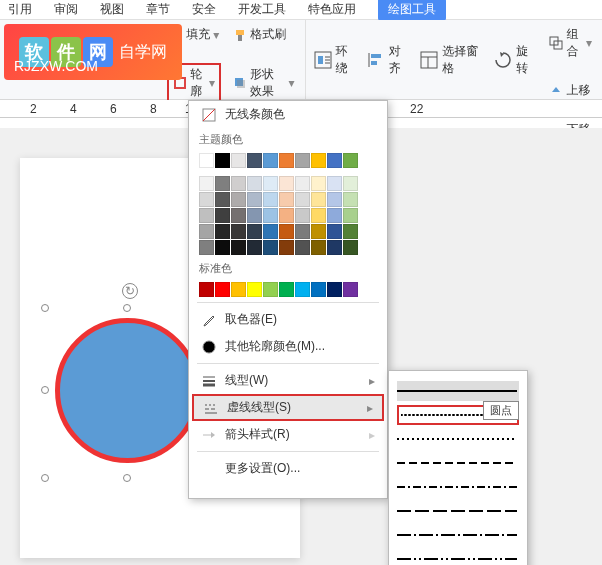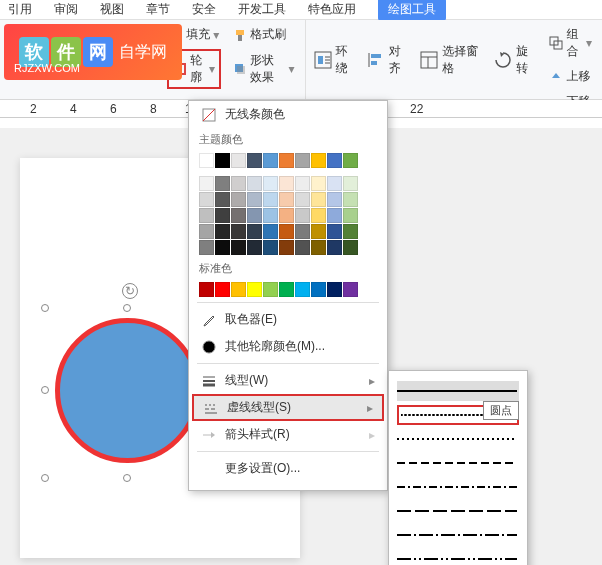--- a/index.html
+++ b/index.html
@@ -5,35 +5,35 @@
 *{box-sizing:border-box;margin:0;padding:0;font-family:"Microsoft YaHei",sans-serif;font-size:12px;color:#333}
 body{width:602px;height:565px;background:#fff;position:relative;overflow:hidden}
 .menubar{height:20px;display:flex;align-items:center;padding-left:8px;gap:22px;border-bottom:1px solid #e0e0e0}
 .menubar span{cursor:pointer}
 .tab-active{background:#4a8bf5;color:#fff;padding:3px 10px;border-radius:3px}
 .toolbar{height:80px;background:#f7f8fa;border-bottom:1px solid #d8d8d8;position:relative;display:flex}
 .logo{position:absolute;left:4px;top:4px;width:178px;height:56px;background:linear-gradient(135deg,#ff4444,#ff7733);border-radius:4px;display:flex;align-items:center;justify-content:center;gap:2px;z-index:5}
 .logo .icn{width:30px;height:30px;border-radius:4px;display:flex;align-items:center;justify-content:center;font-size:18px;color:#fff;font-weight:bold}
 .logo .i1{background:#5bc0de}.logo .i2{background:#8bc34a}.logo .i3{background:#4a8bf5}
 .logo .txt{color:#fff;font-size:16px;font-weight:normal;margin-left:4px}
-.logo .sub{position:absolute;bottom:6px;left:10px;font-size:11px;color:#fff}
-.tb-group{display:flex;flex-direction:column;padding:4px 8px;gap:4px;border-right:1px solid #e0e0e0}
+.logo .sub{position:absolute;bottom:6px;left:10px;font-size:14px;color:#fff}
+.tb-group{display:flex;flex-direction:column;padding:4px 8px;gap:18px;border-right:1px solid #e0e0e0}
 .tb-row{display:flex;gap:10px;align-items:center}
 .tb-btn{display:flex;align-items:center;gap:3px;cursor:pointer;padding:2px}
 .tb-btn.sel{border:2px solid #d93030;padding:1px 4px}
 .big-btn{display:flex;flex-direction:row;align-items:center;gap:2px;padding:4px 6px;cursor:pointer}
 .ruler{height:18px;background:#fff;border-bottom:1px solid #ccc;position:relative;font-size:9px;color:#888}
 .ruler-mark{position:absolute;top:2px}
 .canvas{position:absolute;left:0;top:128px;right:0;bottom:0;background:#f0f0f0}
 .page{position:absolute;left:20px;top:30px;width:280px;height:400px;background:#fff;box-shadow:0 2px 8px rgba(0,0,0,.15)}
 .shape{position:absolute;left:45px;top:180px;width:170px;height:170px}
 .circle{width:145px;height:145px;border:5px solid #e33;border-radius:50%;background:#5b9bd5;position:absolute;left:10px;top:10px}
 .handle{width:8px;height:8px;background:#fff;border:1px solid #888;border-radius:50%;position:absolute}
 .rot{width:16px;height:16px;border:1px solid #888;border-radius:50%;position:absolute;left:50%;top:-25px;margin-left:-8px;display:flex;align-items:center;justify-content:center;color:#888}
-.dropdown{position:absolute;left:188px;top:100px;width:200px;background:#fff;border:1px solid #bbb;box-shadow:2px 2px 8px rgba(0,0,0,.25);z-index:20;padding-bottom:8px}
+.dropdown{position:absolute;left:188px;top:100px;width:200px;background:#fff;border:1px solid #bbb;box-shadow:2px 2px 8px rgba(0,0,0,.25);z-index:20;padding-bottom:16px}
 .dd-item{padding:5px 12px;display:flex;align-items:center;gap:8px;cursor:pointer}
 .dd-item.hl{background:#e8e8e8;border:2px solid #d93030;margin:0 3px;padding:3px 9px}
 .dd-sep{height:1px;background:#ddd;margin:3px 8px}
 .dd-label{padding:4px 10px;color:#666;font-size:11px}
 .color-grid{display:grid;grid-template-columns:repeat(10,15px);gap:1px;padding:2px 10px}
 .sw{width:15px;height:15px;cursor:pointer;border:1px solid rgba(0,0,0,.1)}
 .arrow-r{margin-left:auto;color:#888}
 .submenu{position:absolute;left:388px;top:370px;width:140px;background:#fff;border:1px solid #bbb;box-shadow:2px 2px 8px rgba(0,0,0,.25);z-index:21;padding:6px}
 .line-opt{height:20px;margin:4px 2px;display:flex;align-items:center;cursor:pointer;position:relative}
 .line-opt.sel{border:2px solid #d93030;padding:0 2px}

